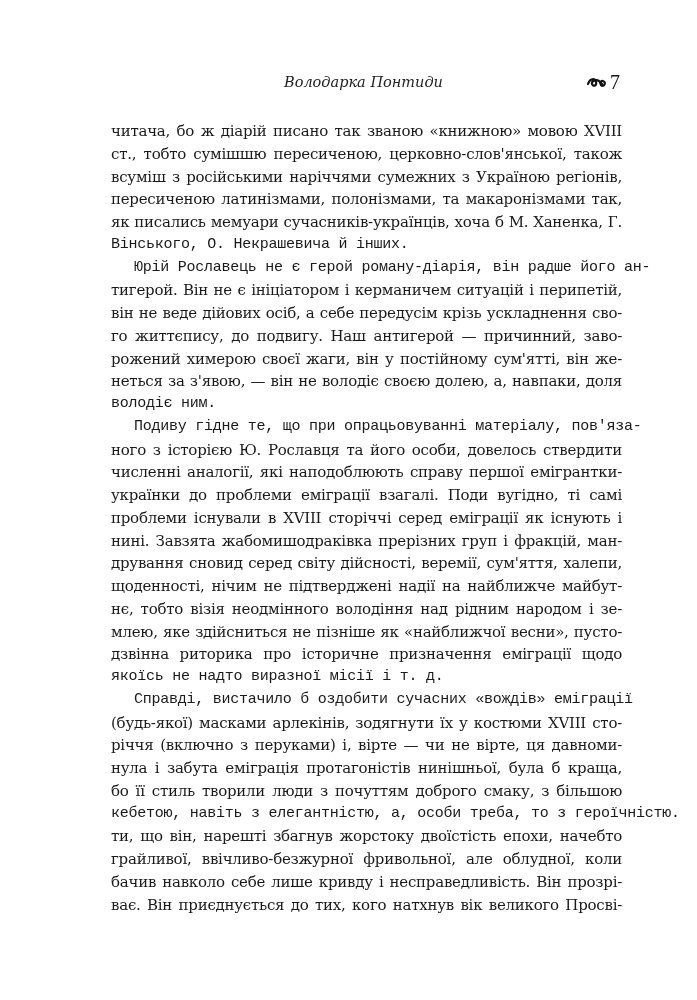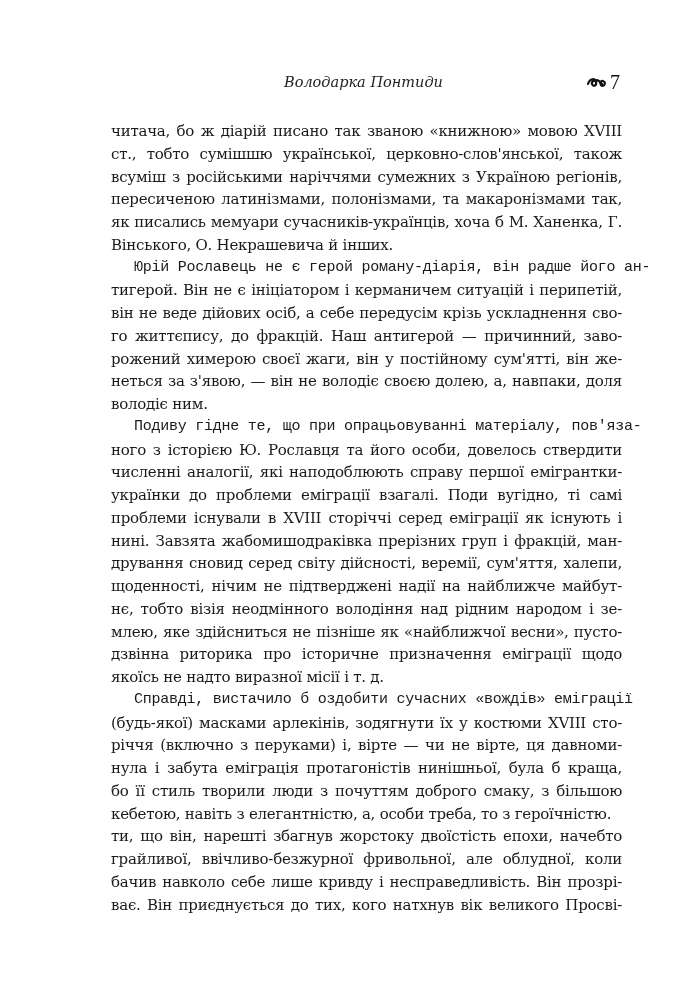--- a/index.html
+++ b/index.html
@@ -23,51 +23,51 @@
   }
   .body {
     position: absolute; left: 103px; top: 120px; width: 511px;
     font-family: "DejaVu Serif", serif; font-size: 15px; line-height: 22.75px;
     color: #1a1a1a; letter-spacing: -0.25px; margin-left: 8px;
   }
   .line {
     display: block; height: 22.75px; white-space: nowrap;
     text-align: justify; text-align-last: justify; overflow: visible;
   }
-  .line.last { text-align-last: left; }
+  .line.last { text-align-last: left; font-family: Liberation Mono, monospace; }
   .line.indent { padding-left: 23px; font-family: Liberation Mono, monospace; }
 </style>
 </head>
 <body>
 
 <div class="page">
   <div class="running-head">
     <span class="running-title">Володарка Понтиди</span>
     <span class="page-ornament">
       <svg width="20" height="14" viewBox="0 0 20 14">
         <path d="M1 9 C3 3, 8 3, 9 7 C10 11, 6 12, 5 9 C4 6, 9 4, 12 6 C14 7, 13 11, 15 11 C18 11, 19 7, 16 6 C14 5, 13 8, 15 9" fill="none" stroke="#111" stroke-width="2.2" stroke-linecap="round"></path>
       </svg>
     </span>
     <span class="page-number">7</span>
   </div>
 
   <div class="body" id="body-text">
       <div>
         <span class="line">читача, бо ж діарій писано так званою «книжною» мовою XVIII</span>
-        <span class="line">ст., тобто сумішшю української, церковно-слов'янської, також</span>
+        <span class="line">ст., тобто сумішшю пересиченою, церковно-слов'янської, також</span>
         <span class="line">всуміш з російськими наріччями сумежних з Україною регіонів,</span>
         <span class="line">пересиченою латинізмами, полонізмами, та макаронізмами так,</span>
         <span class="line">як писались мемуари сучасників-українців, хоча б М. Ханенка, Г.</span>
         <span class="line last">Вінського, О. Некрашевича й інших.</span>
       </div>
       <div>
         <span class="line indent">Юрій Рославець не є герой роману-діарія, він радше його ан-</span>
         <span class="line">тигерой. Він не є ініціатором і керманичем ситуацій і перипетій,</span>
         <span class="line">він не веде дійових осіб, а себе передусім крізь ускладнення сво-</span>
-        <span class="line">го життєпису, до фракцій. Наш антигерой — причинний, заво-</span>
+        <span class="line">го життєпису, до подвигу. Наш антигерой — причинний, заво-</span>
         <span class="line">рожений химерою своєї жаги, він у постійному сум'ятті, він же-</span>
         <span class="line">неться за з'явою, — він не володіє своєю долею, а, навпаки, доля</span>
         <span class="line last">володіє ним.</span>
       </div>
       <div>
         <span class="line indent">Подиву гідне те, що при опрацьовуванні матеріалу, пов'яза-</span>
         <span class="line">ного з історією Ю. Рославця та його особи, довелось ствердити</span>
         <span class="line">численні аналогії, які наподоблюють справу першої емігрантки-</span>
         <span class="line">українки до проблеми еміграції взагалі. Поди вугідно, ті самі</span>
         <span class="line">проблеми існували в XVIII сторіччі серед еміграції як існують і</span>

